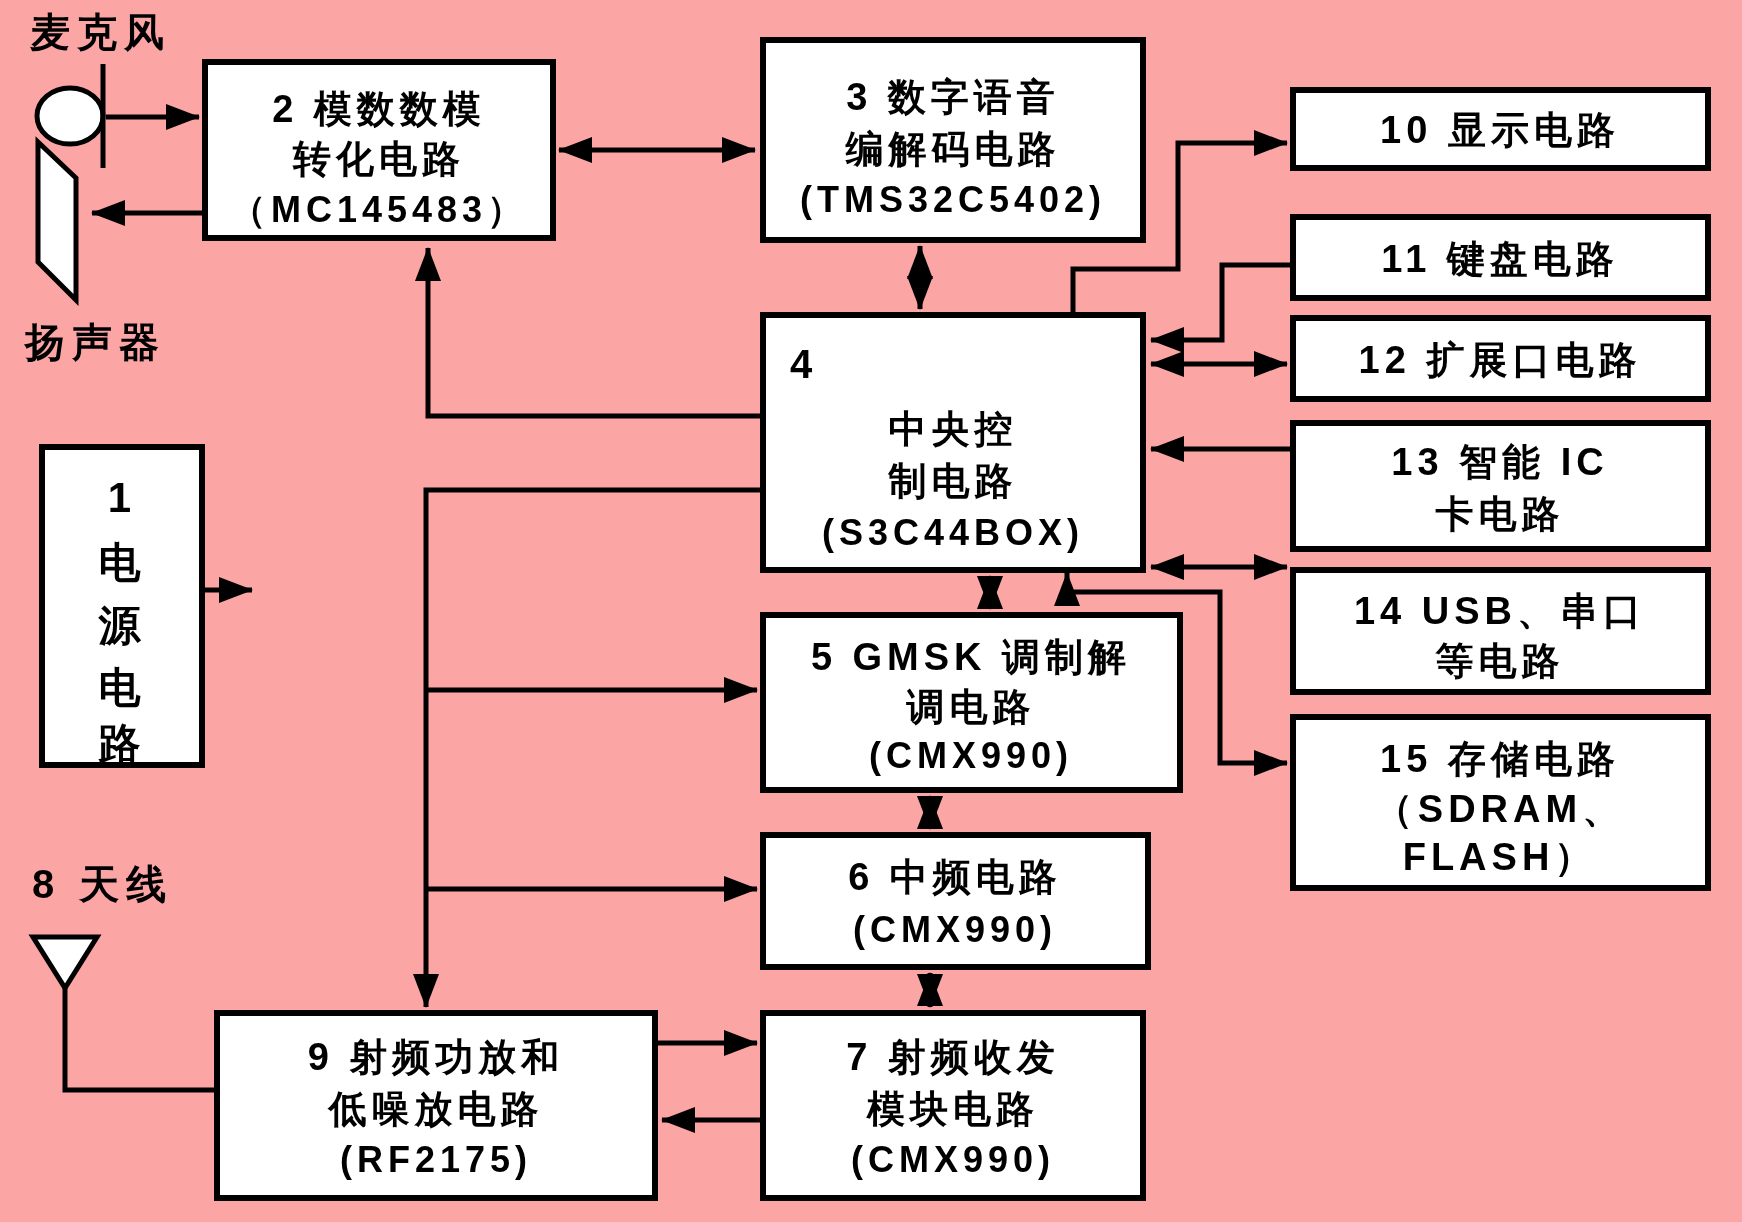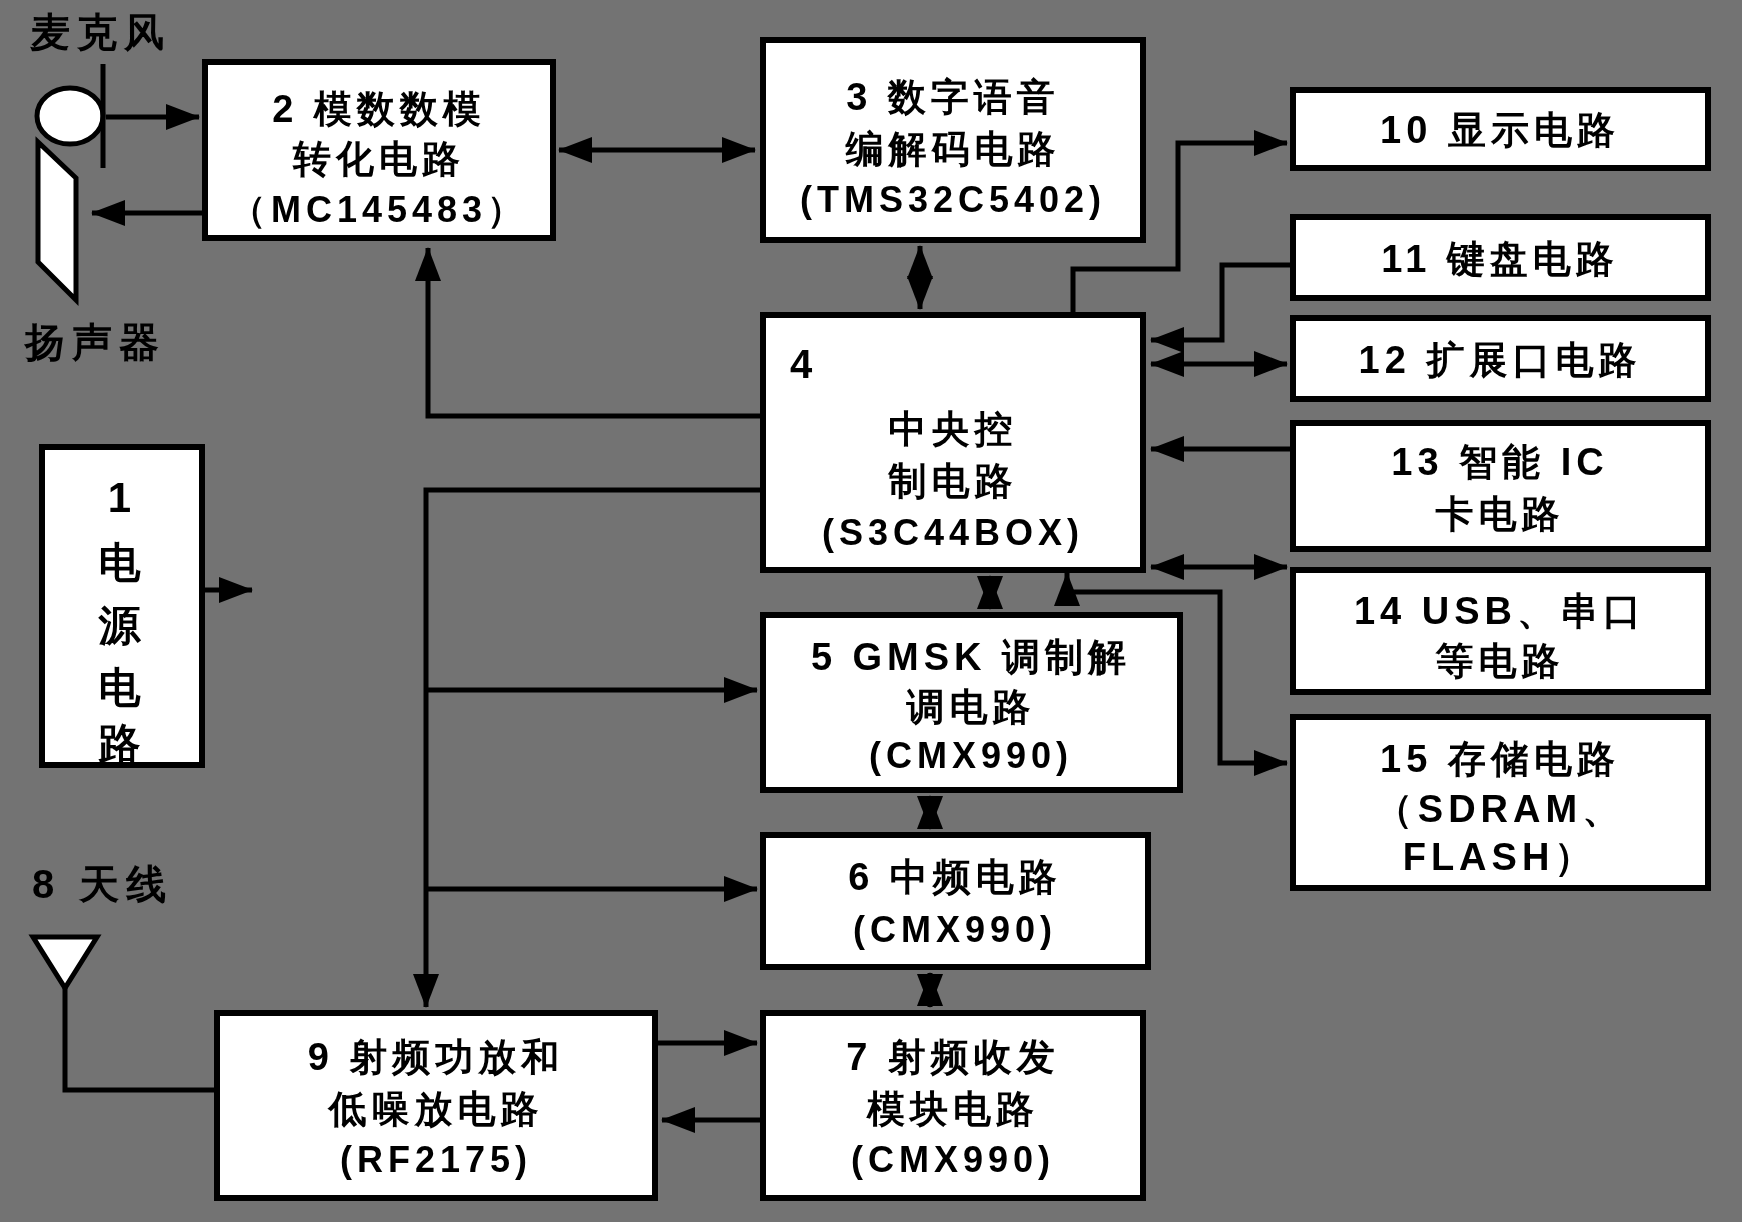--- a/index.html
+++ b/index.html
@@ -1,17 +1,17 @@
 <!DOCTYPE html>
 <html><head>
 <meta charset="utf-8">
 <title>Diagram</title>
 <style>
   html,body { margin:0; padding:0; background:#ffffff; }
-  .stage { width:1742px; height:1222px; position:relative; background:#737373; }
+  .stage { width:1742px; height:1222px; position:relative; background:#fca5a5; }
   .blk  { fill:#ffffff; stroke:#000000; stroke-width:6; }
   .wire { fill:none; stroke:#000000; stroke-width:5; }
   .shape{ fill:#ffffff; stroke:#000000; stroke-width:5; }
   .txt  { font-family:"Liberation Sans","DejaVu Sans",sans-serif;
           font-weight:bold; fill:#000000; letter-spacing:5px; }
   .lbl  { font-family:"Liberation Sans","DejaVu Sans",sans-serif;
           font-weight:bold; fill:#000000; letter-spacing:7px; }
 </style>
 </head>
 <body>

